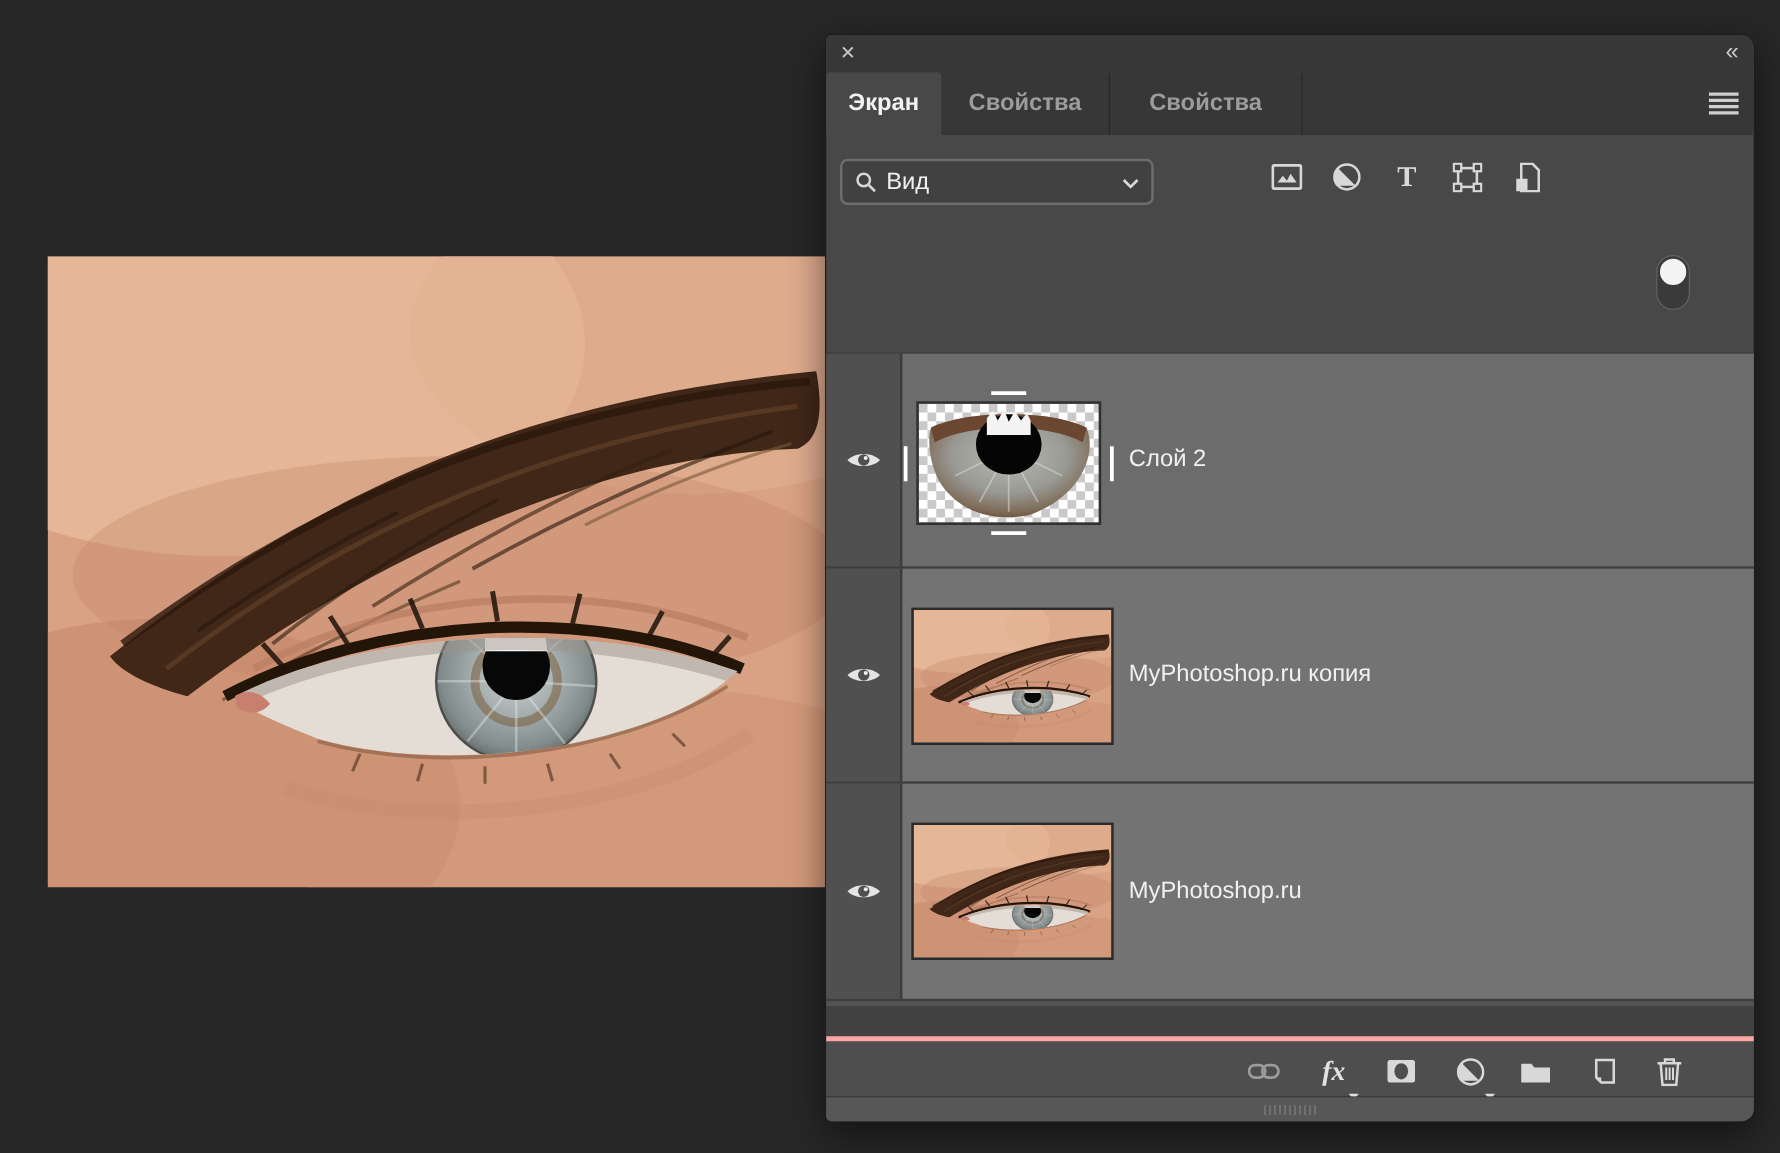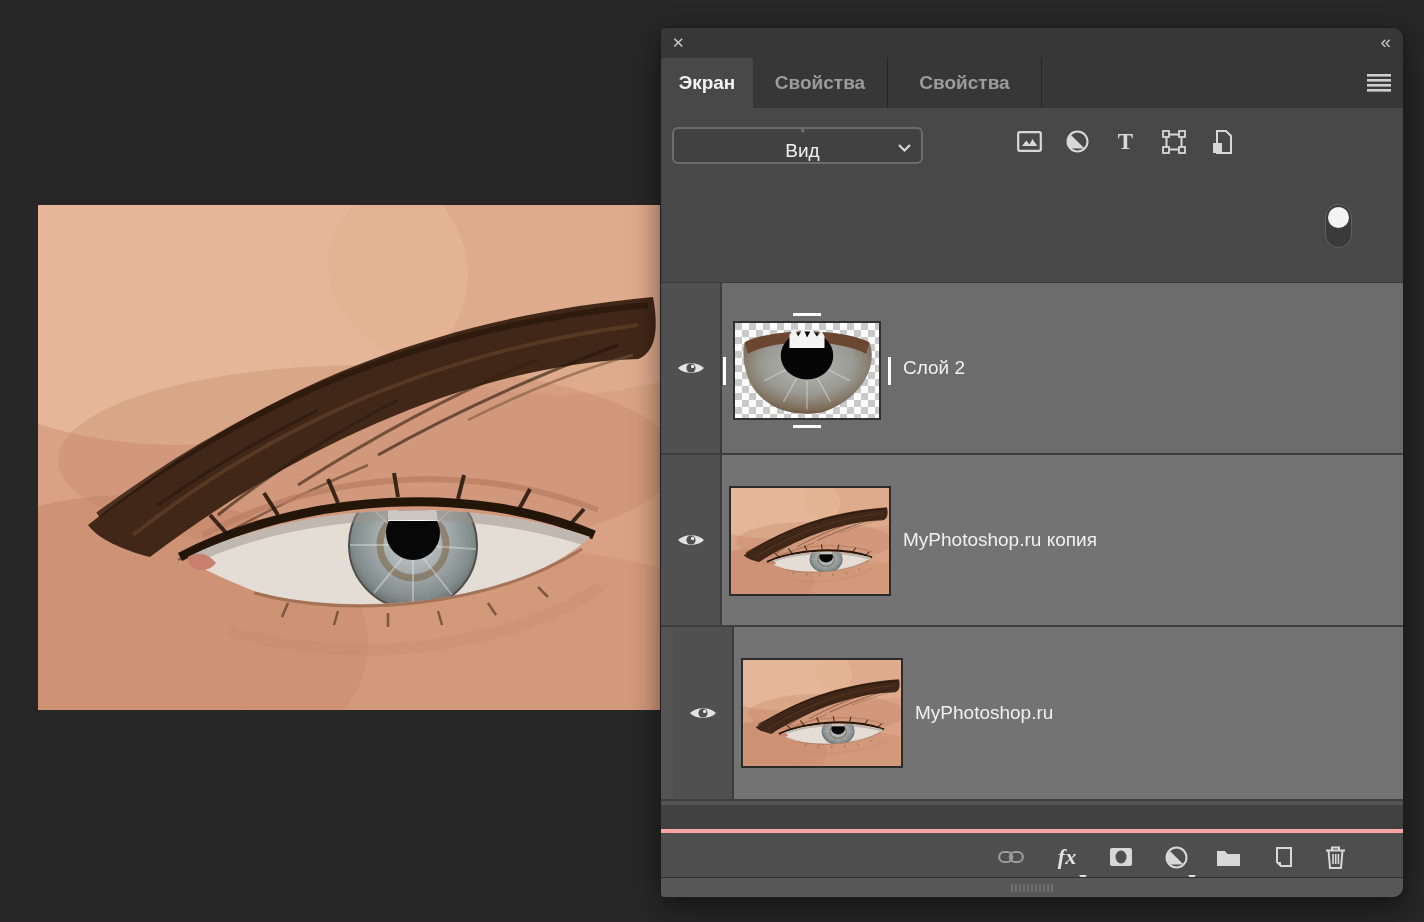--- a/index.html
+++ b/index.html
@@ -23,21 +23,21 @@
   .collapse { position:absolute; right:14px; top:3px; color:#c9c9c9; font-size:19px; letter-spacing:-2px; }
 
   .tabs { left:0; top:30px; width:742px; height:50px; background:#373737; display:flex; }
   .tab { height:50px; display:flex; align-items:center; justify-content:center;
          color:#9c9c9c; font-size:19px; font-weight:700; border-right:1px solid rgba(0,0,0,.28); }
   .tab.act { background:#484848; color:#f2f2f2; border-right:none; border-radius:3px 3px 0 0; }
   .menu-btn { position:absolute; right:12px; top:15px; width:24px; height:20px; }
 
   .filter-row { left:0; top:80px; width:742px; height:70px; }
   .dd { position:absolute; background:#414141; border:2px solid #6d6d6d; border-radius:6px;
-        display:flex; align-items:center; color:#f0f0f0; font-size:19px;flex-direction:column; }
+        display:flex; align-items:center; color:#f0f0f0; font-size:19px; }
   .dd .chev { position:absolute; right:10px; top:50%; transform:translateY(-50%); }
   .dd-vid { left:11px; top:19px; width:251px; height:37px; padding-left:10px; gap:7px; }
   .filter-icons { position:absolute; left:356px; top:21px; display:flex; gap:23px; align-items:center; }
   .ficon { width:25px; height:25px; display:flex; align-items:center; justify-content:center; }
   .tglyph { color:#dadada; font-size:23px; font-weight:700; font-family:"Liberation Serif","DejaVu Serif",serif; }
   .toggle { position:absolute; left:664px; top:96px; width:27px; height:44px; border-radius:14px;
             background:#3a3a3a; border:1px solid #616161; }
   .toggle .knob { position:absolute; left:2px; top:2px; width:21px; height:21px; border-radius:50%; background:#f4f4f4; }
 
   .blend-row { left:0; top:150px; width:742px; height:48px; }
@@ -51,21 +51,21 @@
   .valbox .val { width:68px; text-align:center; color:#f0f0f0; font-size:18px; line-height:33px; }
   .valbox .cbtn { flex:1; border-left:1px solid #6c6c6c; display:flex; align-items:center; justify-content:center; }
 
   .lock-row { left:0; top:198px; width:742px; height:57px; border-bottom:1px solid #3a3a3a; }
   .lock-label { position:absolute; left:13px; top:209px; color:#d9d9d9; font-size:19px; }
   .lock-icons { position:absolute; left:136px; top:207px; display:flex; gap:20px; align-items:center; }
   .licon { width:25px; height:26px; display:flex; align-items:center; justify-content:center; }
 
   .list { left:0; top:255px; width:742px; height:522px; background:#545454; }
   .lrow { position:relative; width:742px; height:172px; display:flex; border-bottom:2px solid #3e3e3e;text-align:right; }
-  .lrow:last-child { height:174px;padding-left:12px; }
+  .lrow:last-child { height:174px; }
   .eyecell { width:61px; background:#505050; border-right:2px solid #3c3c3c;
              display:flex; align-items:center; justify-content:center; }
   .rowbody { position:relative; flex:1; background:#737373; }
   .lrow.sel .rowbody { background:#6c6c6c; }
   .lname { position:absolute; left:181px; top:0; height:100%; display:flex; align-items:center;
            color:#f0f0f0; font-size:19px; }
 
   .thumb { position:absolute; left:7px; top:31px; width:162px; height:110px;
            border:2px solid #2b2b2b; background:#888; overflow:hidden; }
   .thumb svg { display:block; width:158px; height:106px; }

